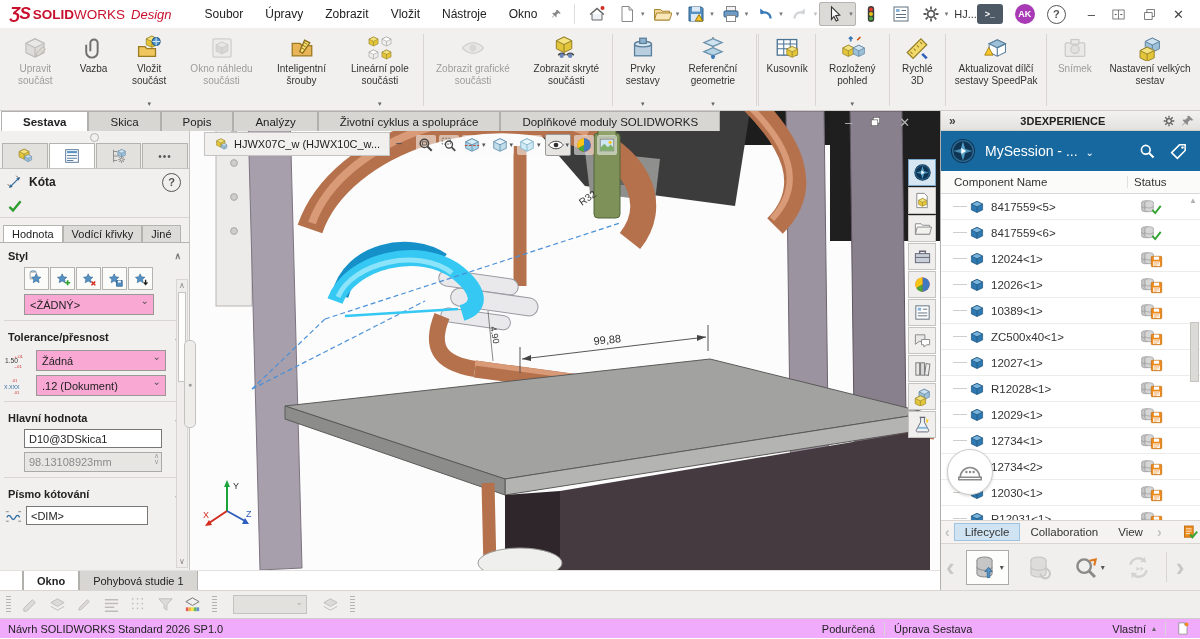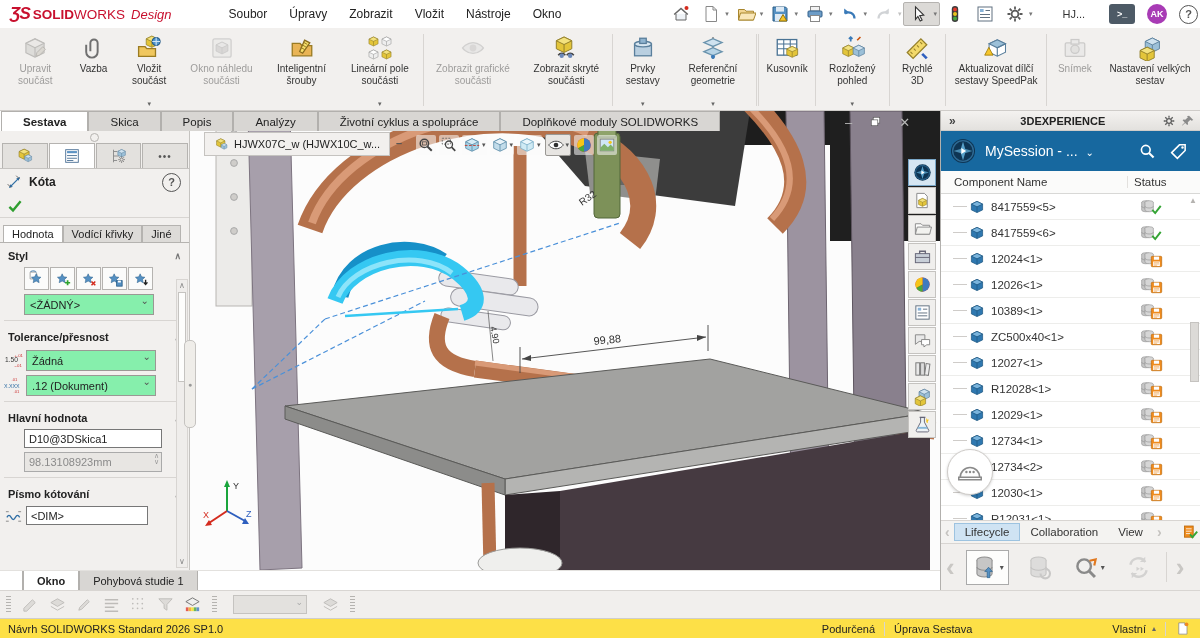--- a/index.html
+++ b/index.html
@@ -3,21 +3,21 @@
 <meta charset="utf-8">
 <style>
   html,body{margin:0;padding:0;background:#cfcecc;}
   #app{position:relative;width:1200px;height:639px;background:#fff;overflow:hidden;
        font-family:"Liberation Sans",sans-serif;font-size:11px;color:#222;}
   .ic{display:inline-block;line-height:0;}
   .ic svg{width:100%;height:100%;display:block;}
 
   
   #menubar{position:absolute;left:0;top:0;width:1200px;height:28px;background:#fff;
-           border-bottom:1px solid #e4e2e0;display:flex;align-items:center;gap:24px;}
+           border-bottom:1px solid #e4e2e0;display:flex;align-items:center;}
   .logo{margin-left:10px;white-space:nowrap;color:#c8102e;}
   .logo .mark{font-style:italic;font-weight:bold;font-size:17px;letter-spacing:-1px;}
   .logo .b1{font-weight:bold;font-size:13.5px;margin-left:3px;}
   .logo .b2{font-size:13.5px;}
   .logo .b3{font-style:italic;font-size:13px;margin-left:3px;}
   #menus{display:flex;margin-left:22px;}
   .menu-item{padding:0 11px;font-size:12px;color:#222;cursor:default;}
   .tbico{width:20px;height:20px;margin:0 3px;}
   .vsep{width:1px;height:20px;background:#ddd;margin:0 8px;}
   #quickbar{display:flex;align-items:center;}
@@ -73,25 +73,25 @@
   .vtab{padding:2px 8px;font-size:11px;background:#dddbd8;border:1px solid #b5b3b0;border-bottom:none;}
   .vtab.active{background:#fff;font-weight:normal;}
   .pmbody{border-top:1px solid #b5b3b0;padding-top:2px;}
   .sect-h{display:flex;align-items:center;padding:5px 8px 3px;font-weight:bold;color:#222;}
   .sect-h .caret{margin-left:auto;color:#777;font-size:9px;}
   .sect-div{height:1px;background:#d8d5d2;margin:5px 4px;}
   .starbar{display:flex;margin:2px 0 4px 24px;}
   .starbtn{width:23px;height:21px;border:1px solid #b5b3b0;background:#fbfbfa;margin-right:1px;
            display:flex;align-items:center;justify-content:center;}
   .starbtn .ic{width:17px;height:17px;}
-  .combo{height:19px;border:1px solid #9a9894;background:#86efac;display:flex;align-items:center;
+  .combo{height:19px;border:1px solid #9a9894;background:#f9a8d4;display:flex;align-items:center;
          padding:0 5px;font-size:11px;color:#222;position:relative;}
   .combo::after{content:"⌄";position:absolute;right:4px;top:0;color:#555;font-size:10px;}
   .combo.w120{width:118px;margin-left:24px;}
-  .tolrow{display:flex;align-items:flex-start;margin:4px 0 4px 4px;}
+  .tolrow{display:flex;align-items:center;margin:4px 0 4px 4px;gap:10px;}
   .tolrow .ic{width:19px;height:19px;margin-right:3px;}
   .tolrow .combo{width:118px;}
   .tinput{width:128px;height:17px;border:1px solid #777;background:#fff;font-size:11px;
           padding:0 4px;margin:2px 0 4px 24px;display:flex;align-items:center;}
   .spinner{width:128px;height:18px;border:1px solid #aaa;background:#e8e6e3;color:#8a8a8a;
            font-size:11px;padding:0 4px;margin-left:24px;display:flex;align-items:center;position:relative;}
   .spinner .arrows{position:absolute;right:2px;top:0;font-size:7px;color:#999;line-height:.9;}
   .dimfontrow{display:flex;align-items:center;margin:3px 0 0 4px;}
   .dimfontrow .ic{width:19px;height:19px;margin-right:3px;}
   .dimfontrow .tinput{margin:0;width:112px;}
@@ -179,21 +179,21 @@
   #bottomtabs .lead{width:22px;border-right:1px solid #b2b0ad;}
   .btab{display:flex;align-items:center;padding:0 13px;font-size:11px;background:#d8d6d3;
         border:1px solid #b2b0ad;border-top:none;}
   .btab.active{background:#fff;font-weight:bold;}
   #toolsrow{position:absolute;left:0;top:590px;width:1200px;height:28px;background:#f1efed;
             border-top:1px solid #d8d5d2;display:flex;align-items:center;z-index:22;box-sizing:border-box;}
   .grip{width:5px;height:18px;margin:0 6px;background:repeating-linear-gradient(#b5b3b0 0 1px,transparent 1px 3px);}
   .trico{width:19px;height:19px;margin:0 4px;opacity:.8;}
   .tool-combo{width:72px;height:17px;background:#e3e1de;border:1px solid #c5c3c0;margin:0 10px;position:relative;}
   .tool-combo::after{content:"⌄";position:absolute;right:3px;top:1px;color:#aaa;font-size:9px;}
-  #statusbar{position:absolute;left:0;top:618px;width:1200px;height:20px;background:#fde047;
+  #statusbar{position:absolute;left:0;top:618px;width:1200px;height:20px;background:#f0abfc;
              border-top:1px solid #d0cecb;display:flex;align-items:center;font-size:11px;color:#222;
              box-sizing:border-box;z-index:22;}
   #statusbar .sbl{padding-left:8px;}
   .sbright{margin-left:auto;display:flex;align-items:center;}
   .sb-sep{width:1px;height:14px;background:#d8d5d2;margin:0 9px;}
   .sb-caret{font-size:8px;color:#666;margin-left:6px;}
   .sb-ico{width:15px;height:15px;margin:0 10px 0 0;}
   .gap140{width:140px;}
 </style>
 </head>

